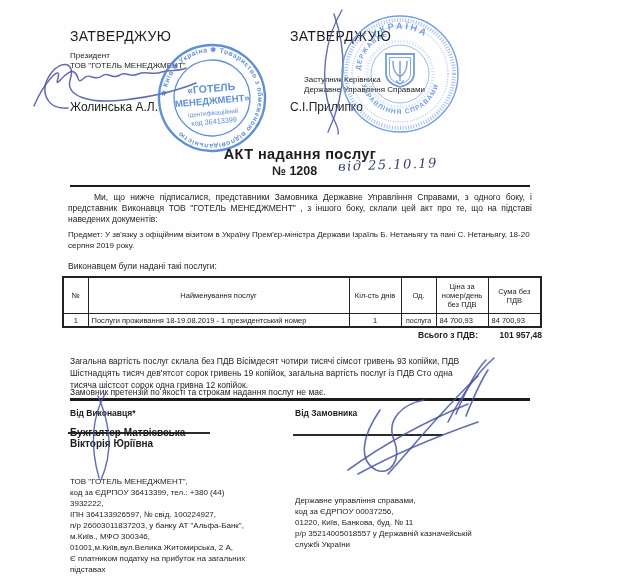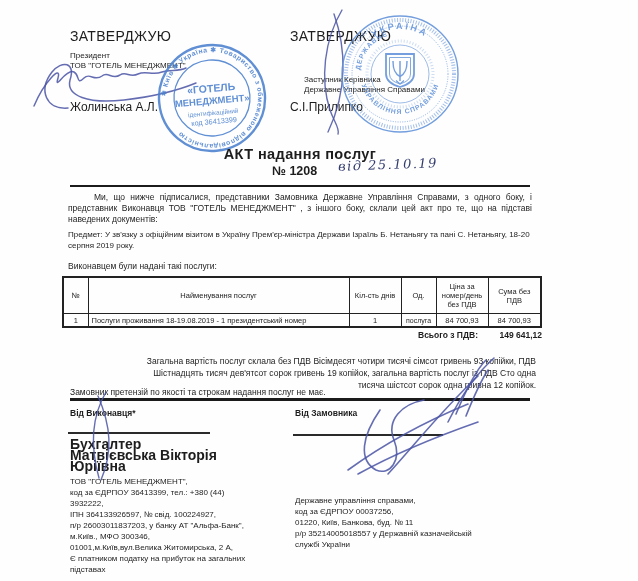--- a/index.html
+++ b/index.html
@@ -2,38 +2,38 @@
 <html><head>
 <meta charset="utf-8">
 <style>
   html,body{margin:0;padding:0;background:#ffffff;}
   .page{
     position:relative;width:638px;height:581px;background:#fefefe;
     font-family:"Liberation Sans",sans-serif;color:#1d1d1d;overflow:hidden;
   }
   .abs{position:absolute;}
   .b{font-weight:bold;}
-  .pre{white-space:pre-line;text-align:right;}
+  .pre{white-space:pre-line;}
   .approve-label{font-size:14px;letter-spacing:.3px;}
   .role-block{font-size:8px;line-height:10px;white-space:pre-line;}
   .sign-name{font-size:12px;}
   .doc-title{font-size:14.5px;font-weight:bold;letter-spacing:.4px;}
   .doc-number{font-size:12.5px;font-weight:bold;}
   .hand{font-family:"DejaVu Serif",serif;font-style:italic;font-size:13px;
         color:#333c6e;letter-spacing:1.5px;transform:rotate(-2deg);}
   .rule{background:#1b1b1b;}
   .para{font-size:8.5px;line-height:11px;}
   .justify{text-align:justify;text-indent:26px;}
   table.doc-table{border-collapse:collapse;table-layout:fixed;font-size:7.5px;}
   table.doc-table,table.doc-table th,table.doc-table td{border:1px solid #222;}
   table.doc-table{border-width:2px;}
   table.doc-table th{font-weight:normal;text-align:center;vertical-align:middle;
     height:33px;padding:1px 2px;font-size:7.5px;line-height:9px;}
   table.doc-table td{height:12px;padding:0 3px;vertical-align:middle;}
-  .c{text-align:center;}.r{text-align:center;}
+  .c{text-align:center;}.r{text-align:left;}
   .totals-row{display:flex;font-size:8.5px;line-height:11.5px;font-weight:bold;}
   .totals-row .t-label{width:148px;text-align:right;}
   .totals-row .t-value{flex:1;text-align:right;}
   .sig-line{background:#2a2a2a;height:1.5px;}
   .req{font-size:8px;line-height:11px;white-space:pre-line;}
   svg text{font-family:"Liberation Sans",sans-serif;}
   .ink{stroke:#4a54a4;fill:none;stroke-linecap:round;stroke-linejoin:round;opacity:.85;}
 </style>
 </head>
 <body>
@@ -143,38 +143,38 @@
         <td class="c" style="font-size:7px;">послуга</td>
         <td class="r">84 700,93</td>
         <td class="r">84 700,93</td>
       </tr>
     </tbody>
   </table>
 
   <div class="abs" style="left:330px;top:330px;width:212px;">
     <div class="totals-row">
       <span class="t-label">Всього з ПДВ:</span>
-      <span class="t-value">149 641,12</span>
+      <span class="t-value">101 957,48</span>
     </div>
   </div>
 
   <div class="abs para pre" style="left:70px;top:355px;width:466px;line-height:12px;">Загальна вартість послуг склала без ПДВ Вісімдесят чотири тисячі сімсот гривень 93 копійки, ПДВ
 Шістнадцять тисяч дев'ятсот сорок гривень 19 копійок, загальна вартість послуг із ПДВ Сто одна
 тисяча шістсот сорок одна гривна 12 копійок.</div>
   <div class="abs para" style="left:70px;top:387px;width:466px;">Замовник претензій по якості та строкам надання послуг не має.</div>
 
   <div class="abs rule" style="left:70px;top:398px;width:460px;height:2.5px;"></div>
 
   <div class="abs b" style="left:70px;top:408px;font-size:8.5px;">Від Виконавця*</div>
   <div class="abs b" style="left:295px;top:408px;font-size:8.5px;">Від Замовника</div>
 
   <div class="abs sig-line" style="left:68px;top:432px;width:142px;"></div>
   <div class="abs sig-line" style="left:293px;top:434px;width:150px;"></div>
 
-  <div class="abs b" style="left:70px;top:439px;width:152px;font-size:14px;line-height:11px;">Бухгалтер Матвієвська Вікторія Юріївна</div>
+  <div class="abs b" style="left:70px;top:427px;width:152px;font-size:10px;line-height:11px;">Бухгалтер Матвієвська Вікторія Юріївна</div>
 
   <svg class="abs" style="left:80px;top:390px;" width="46" height="94" viewBox="0 0 46 94">
     <path class="ink" stroke-width="1.4" d="M26,2 C12,26 10,56 19,88"></path>
     <path class="ink" stroke-width="1.4" d="M18,6 C31,36 33,62 21,90"></path>
   </svg>
 
   <svg class="abs" style="left:328px;top:352px;" width="185" height="125" viewBox="0 0 185 125">
     <path class="ink" stroke-width="1.6" d="M128,62 C138,38 150,16 158,8"></path>
     <path class="ink" stroke-width="1.6" d="M120,70 C134,42 148,22 166,6"></path>
     <path class="ink" stroke-width="1.6" d="M138,64 C146,44 152,30 160,18"></path>

